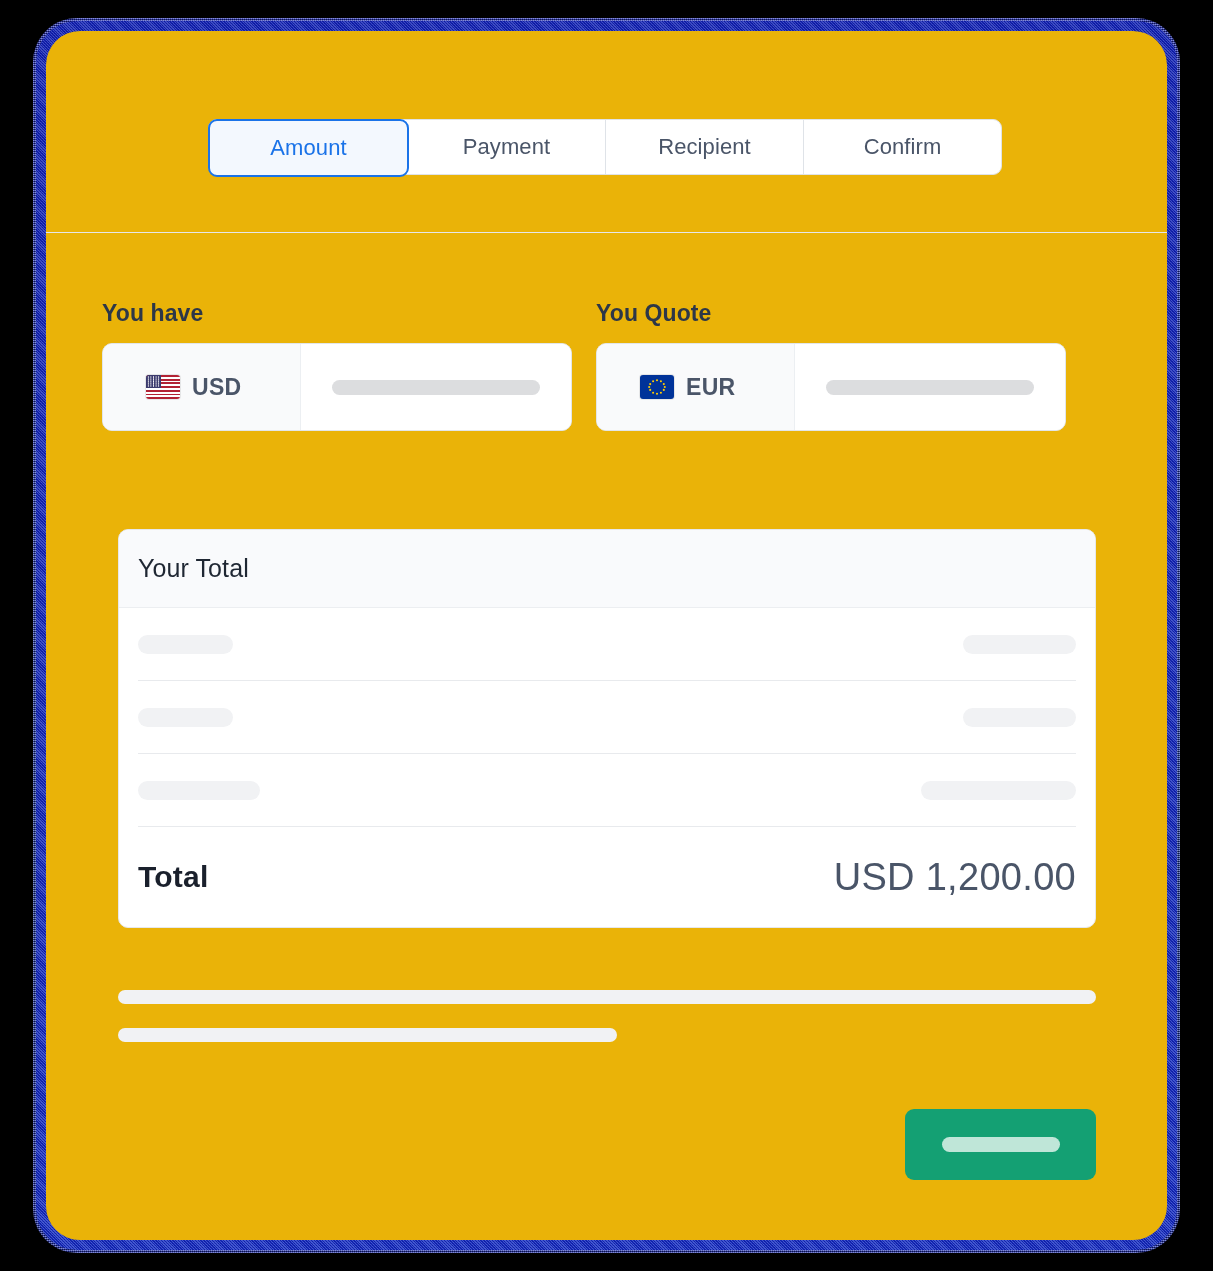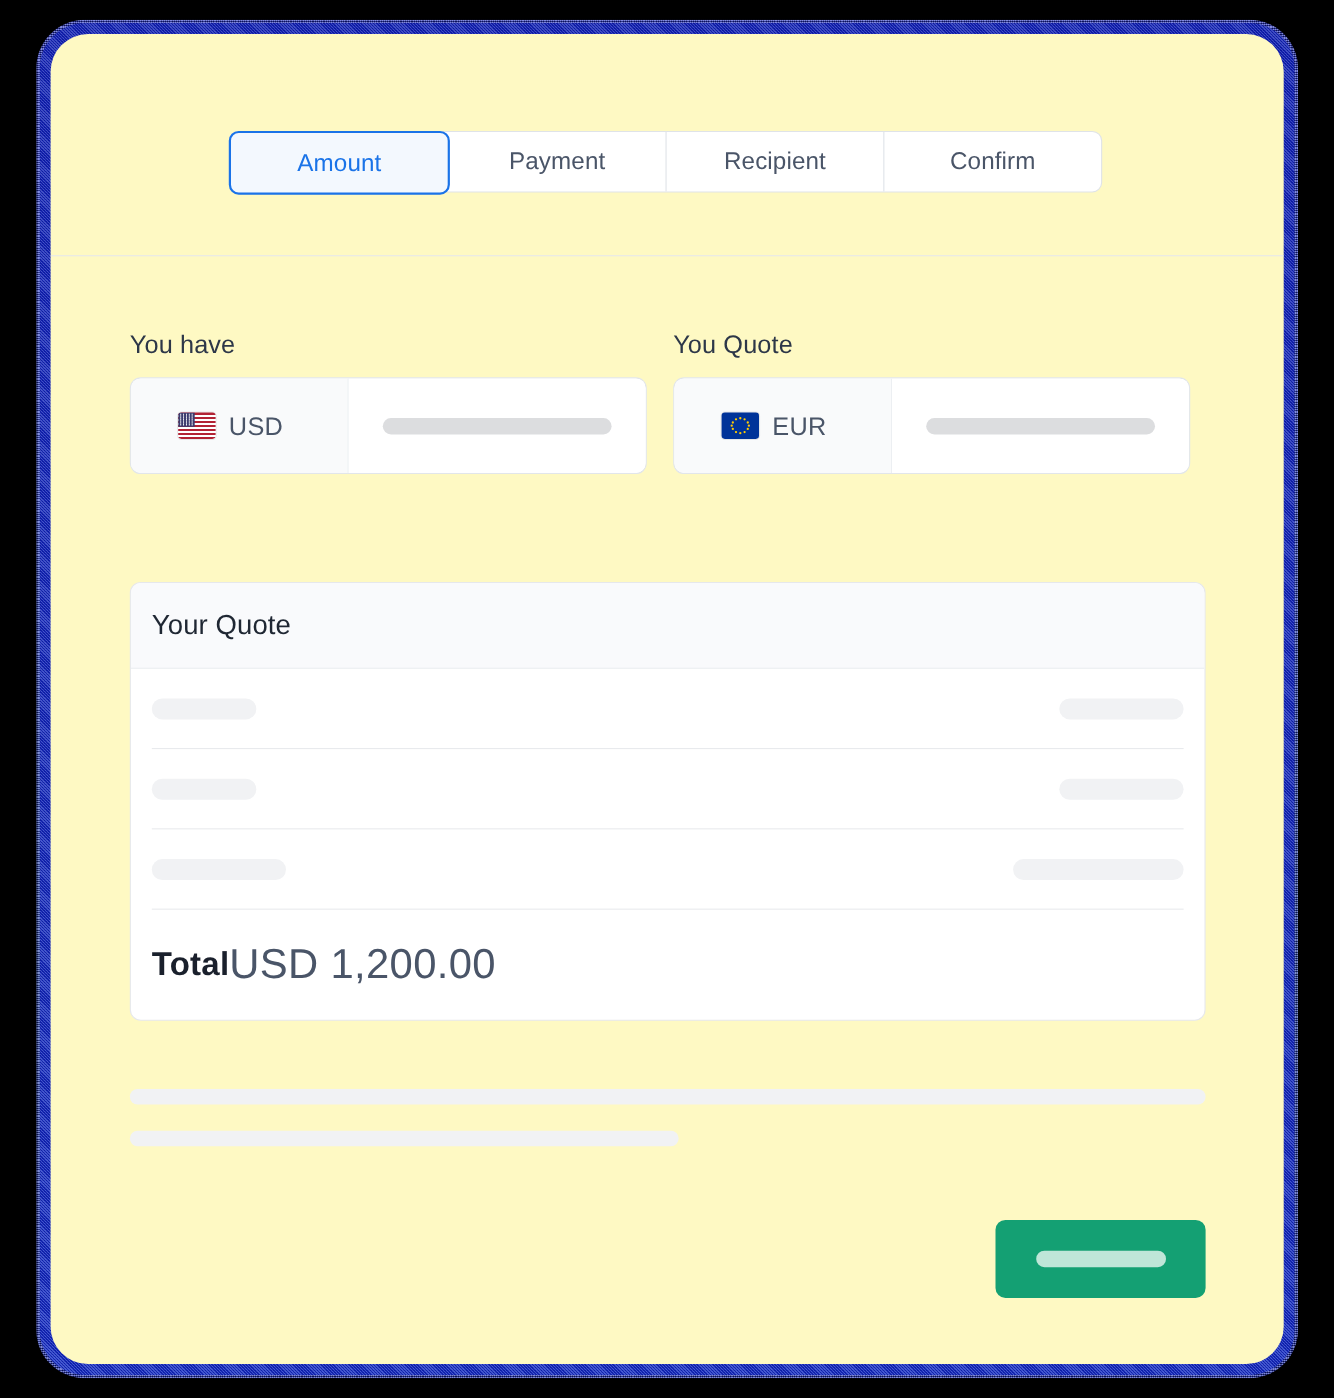--- a/index.html
+++ b/index.html
@@ -52,21 +52,21 @@
         rgba(255,255,255,0.20) 0 1px, rgba(10,20,160,0.55) 1px 2px),
       linear-gradient(180deg, #0d1fb6, #132ec9);
     opacity: .9;
   }
   .card {
     position: absolute;
     left: 46px;
     top: 31px;
     width: 1121px;
     height: 1209px;
-    background: #fef9c3;
+    background: #eab308;
     border-radius: 34px;
     overflow: hidden;
     z-index: 5;
   }
 
   
   .tabs-region {
     position: absolute;
     left: 0;
     top: 0;
@@ -127,25 +127,26 @@
   .body-area {
     position: absolute;
     left: 0;
     top: 202px;
     right: 0;
     bottom: 0;
   }
 
   .currency-row {
     position: absolute;
-    left: 72px;
+    left: 56px;
     top: 67px;
     width: 978px;
     display: flex;
     gap: 24px;
+    font-weight: bold;
   }
   .cur-col { width: 470px; }
   .cur-label {
     font-size: 23px;
     color: #2d3748;
     margin-bottom: 16px;
     letter-spacing: .1px;
   }
   .cur-field {
     display: flex;
@@ -249,21 +250,21 @@
     display: flex;
     align-items: center;
     justify-content: space-between;
     height: 72px;
     border-bottom: 1px solid #e8eaed;
   }
   .sk-line { background: #f1f2f4; border-radius: 20px; height: 19px; }
   .total-row {
     display: flex;
     align-items: center;
-    justify-content: flex-start;
+    justify-content: space-between;
     height: 100px;
     padding: 0 19px;
   }
   .total-label {
     font-size: 30px;
     font-weight: bold;
     color: #1a202c;
     letter-spacing: .2px;
   }
   .total-value {
@@ -380,21 +381,21 @@
             <div class="cur-input">
               <span class="skeleton"></span>
             </div>
           </div>
         </div>
 
       </div>
 
       <div class="quote-card">
         <div class="quote-head">
-          <div class="quote-title">Your Quote</div>
+          <div class="quote-title">Your Total</div>
         </div>
         <div class="quote-rows">
           <div class="quote-row">
             <span class="sk-line" style="width:95px"></span>
             <span class="sk-line" style="width:113px"></span>
           </div>
           <div class="quote-row">
             <span class="sk-line" style="width:95px"></span>
             <span class="sk-line" style="width:113px"></span>
           </div>

